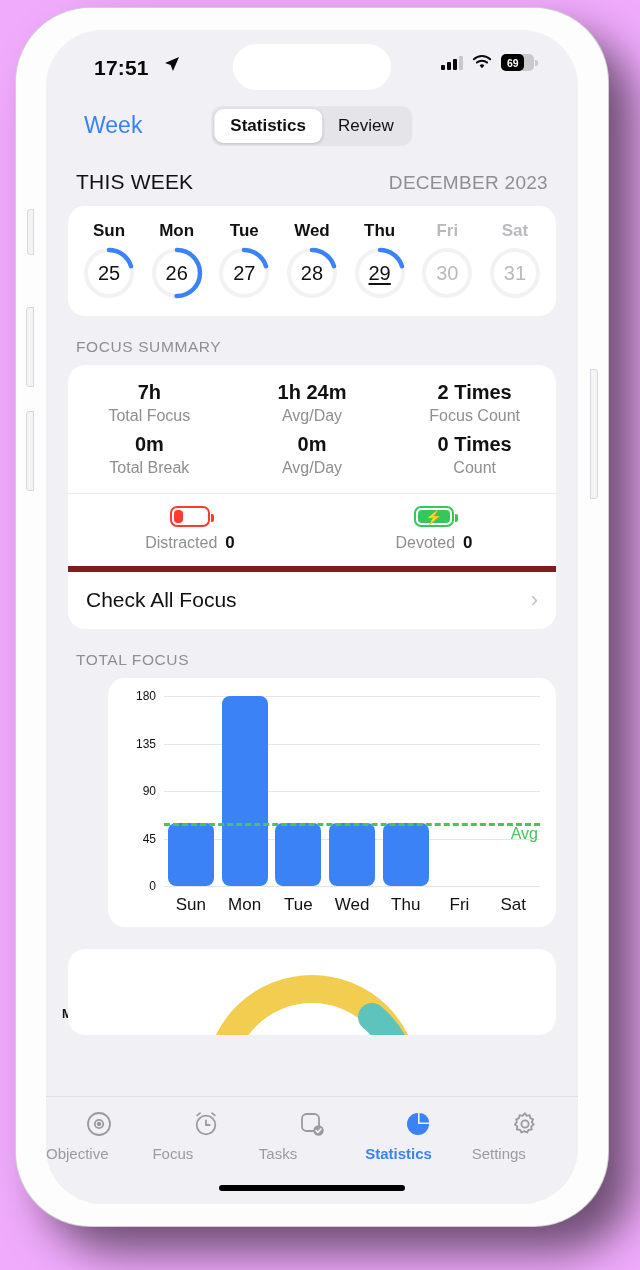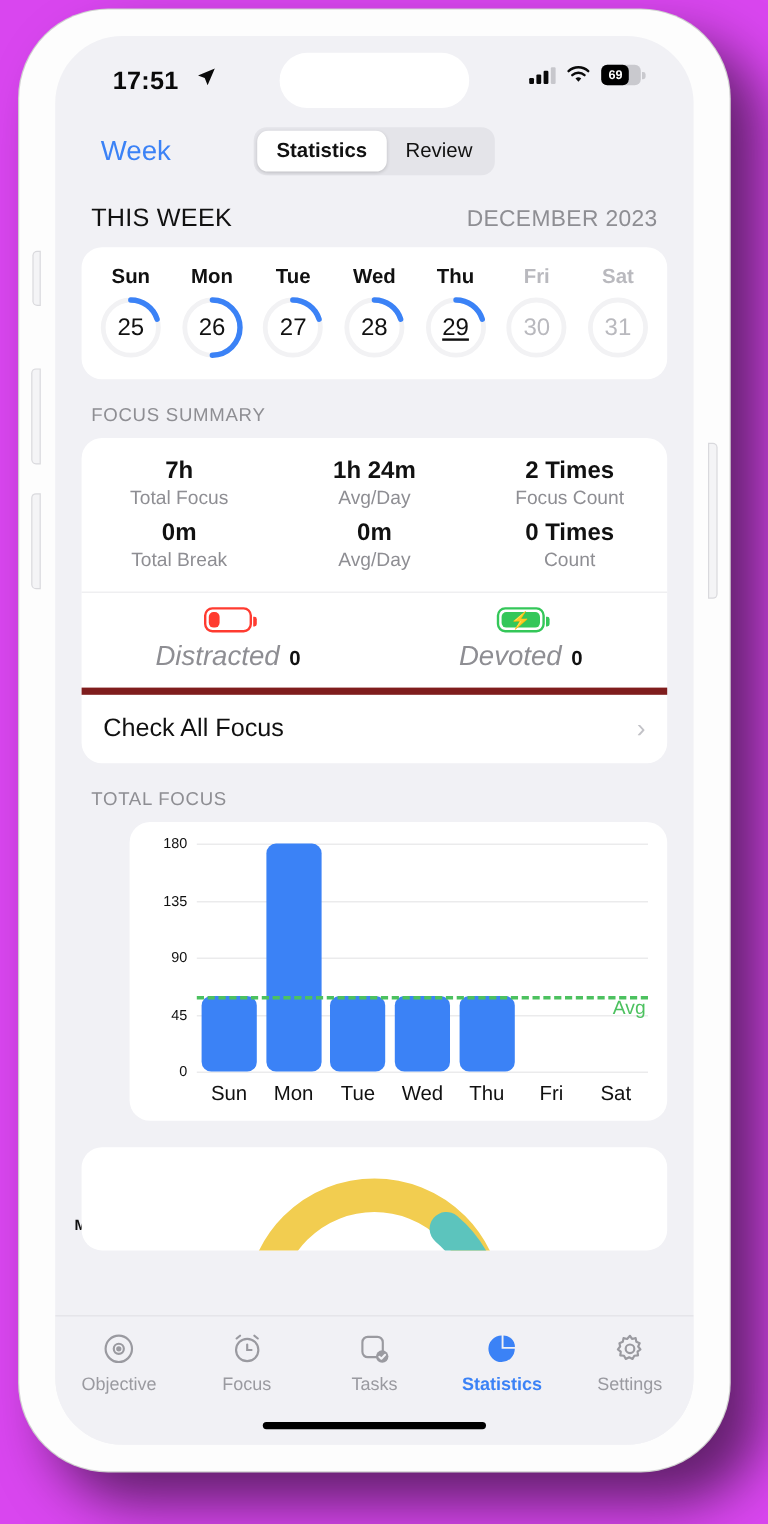--- a/index.html
+++ b/index.html
@@ -1,19 +1,19 @@
 <!DOCTYPE html>
 <html><head>
 <meta charset="utf-8">
 <style>
   * { margin:0; padding:0; box-sizing:border-box; }
   html,body { width:640px; height:1270px; background:#000; overflow:hidden;
               font-family:"Liberation Sans", sans-serif; }
 
-  .stage { position:relative; width:640px; height:1270px; background:#d946ef; }
+  .stage { position:relative; width:640px; height:1270px; background:#f0abfc; }
 
   
   .phone-frame{
     position:absolute; left:16px; top:8px; width:592px; height:1218px;
     background:#fdfdfd; border-radius:74px;
     box-shadow:0 0 0 1px #cfcfcf, 26px 26px 44px rgba(0,0,0,.55);
   }
   .phone-inner{
     position:absolute; left:30px; top:22px; width:532px; height:1174px;
     background:#f1f1f5; border-radius:56px; overflow:hidden;
@@ -89,21 +89,21 @@
   .mbatt .tip{ position:absolute; right:-5.5px; top:6px; width:3px; height:8px; border-radius:0 2px 2px 0;}
   .mbatt.red{ border-color:#ff3b30; } .mbatt.red .fill{ width:9px; background:#ff3b30;}
   .mbatt.red .tip{ background:#ff3b30;}
   .mbatt.blue{ border-color:#1a7af8; } .mbatt.blue .fill{ width:25px; background:#1a7af8;}
   .mbatt.blue .tip{ background:#1a7af8;}
   .mbatt.green{ border-color:#34c759; } .mbatt.green .fill{ left:2px; right:2px; background:#34c759;}
   .mbatt.green .tip{ background:#34c759;}
   .mbatt.green .bolt{ position:absolute; inset:0; display:flex; align-items:center; justify-content:center;
                       color:#fff; font-size:14px; line-height:1; z-index:2;}
   .mood-row{ display:flex; align-items:baseline; gap:8px;}
-  .mood-l{ font-size:23px; color:#8e8e93;font-style:italic;}
+  .mood-l{ font-size:16px; color:#8e8e93;}
   .mood-n{ font-size:17px; font-weight:700; color:#111;}
 
   .checkrow{ border-top:6px solid #7f1d1d; display:flex; align-items:center;
              justify-content:space-between; padding:16px 18px 17px;}
   .checkrow span.lab{ font-size:21px; color:#111;}
   .chev{ color:#c2c2c7; font-size:22px; line-height:1;}
 
   
   .chartcard{ padding:18px 16px 12px;margin-left:40px; }
   .chart{ position:relative; height:190px; margin-left:40px; }
@@ -120,21 +120,21 @@
   .minslab{ position:absolute; left:16px; bottom:14px; font-size:12.5px; font-weight:700; color:#111;}
 
   
   .gaugecard{ margin-top:22px; height:86px; overflow:hidden; position:relative;}
   .gauge{ position:absolute; left:50%; transform:translateX(-50%); top:18px;}
 
   
   .tabbar{ position:absolute; left:0; right:0; bottom:0; height:108px;
            background:#f1f1f5; border-top:1px solid #e2e2e6;
            display:flex; align-items:flex-start; padding-top:12px;}
-  .tab{ flex:1; display:flex; flex-direction:column; align-items:center; gap:6px;}
+  .tab{ flex:1; display:flex; flex-direction:column; gap:6px;}
   .tab-ic{ height:30px; display:flex; align-items:center; justify-content:center; color:#9a9aa0;}
   .tab-lb{ font-size:15px; color:#9a9aa0;}
   .tab.on .tab-ic{ color:#3b82f6;} .tab.on .tab-lb{ color:#3b82f6; font-weight:700;}
   .homebar{ position:absolute; left:50%; transform:translateX(-50%); bottom:13px;
             width:186px; height:6px; background:#000; border-radius:4px;}
 </style>
 </head>
 <body>
 
 <div class="stage">

